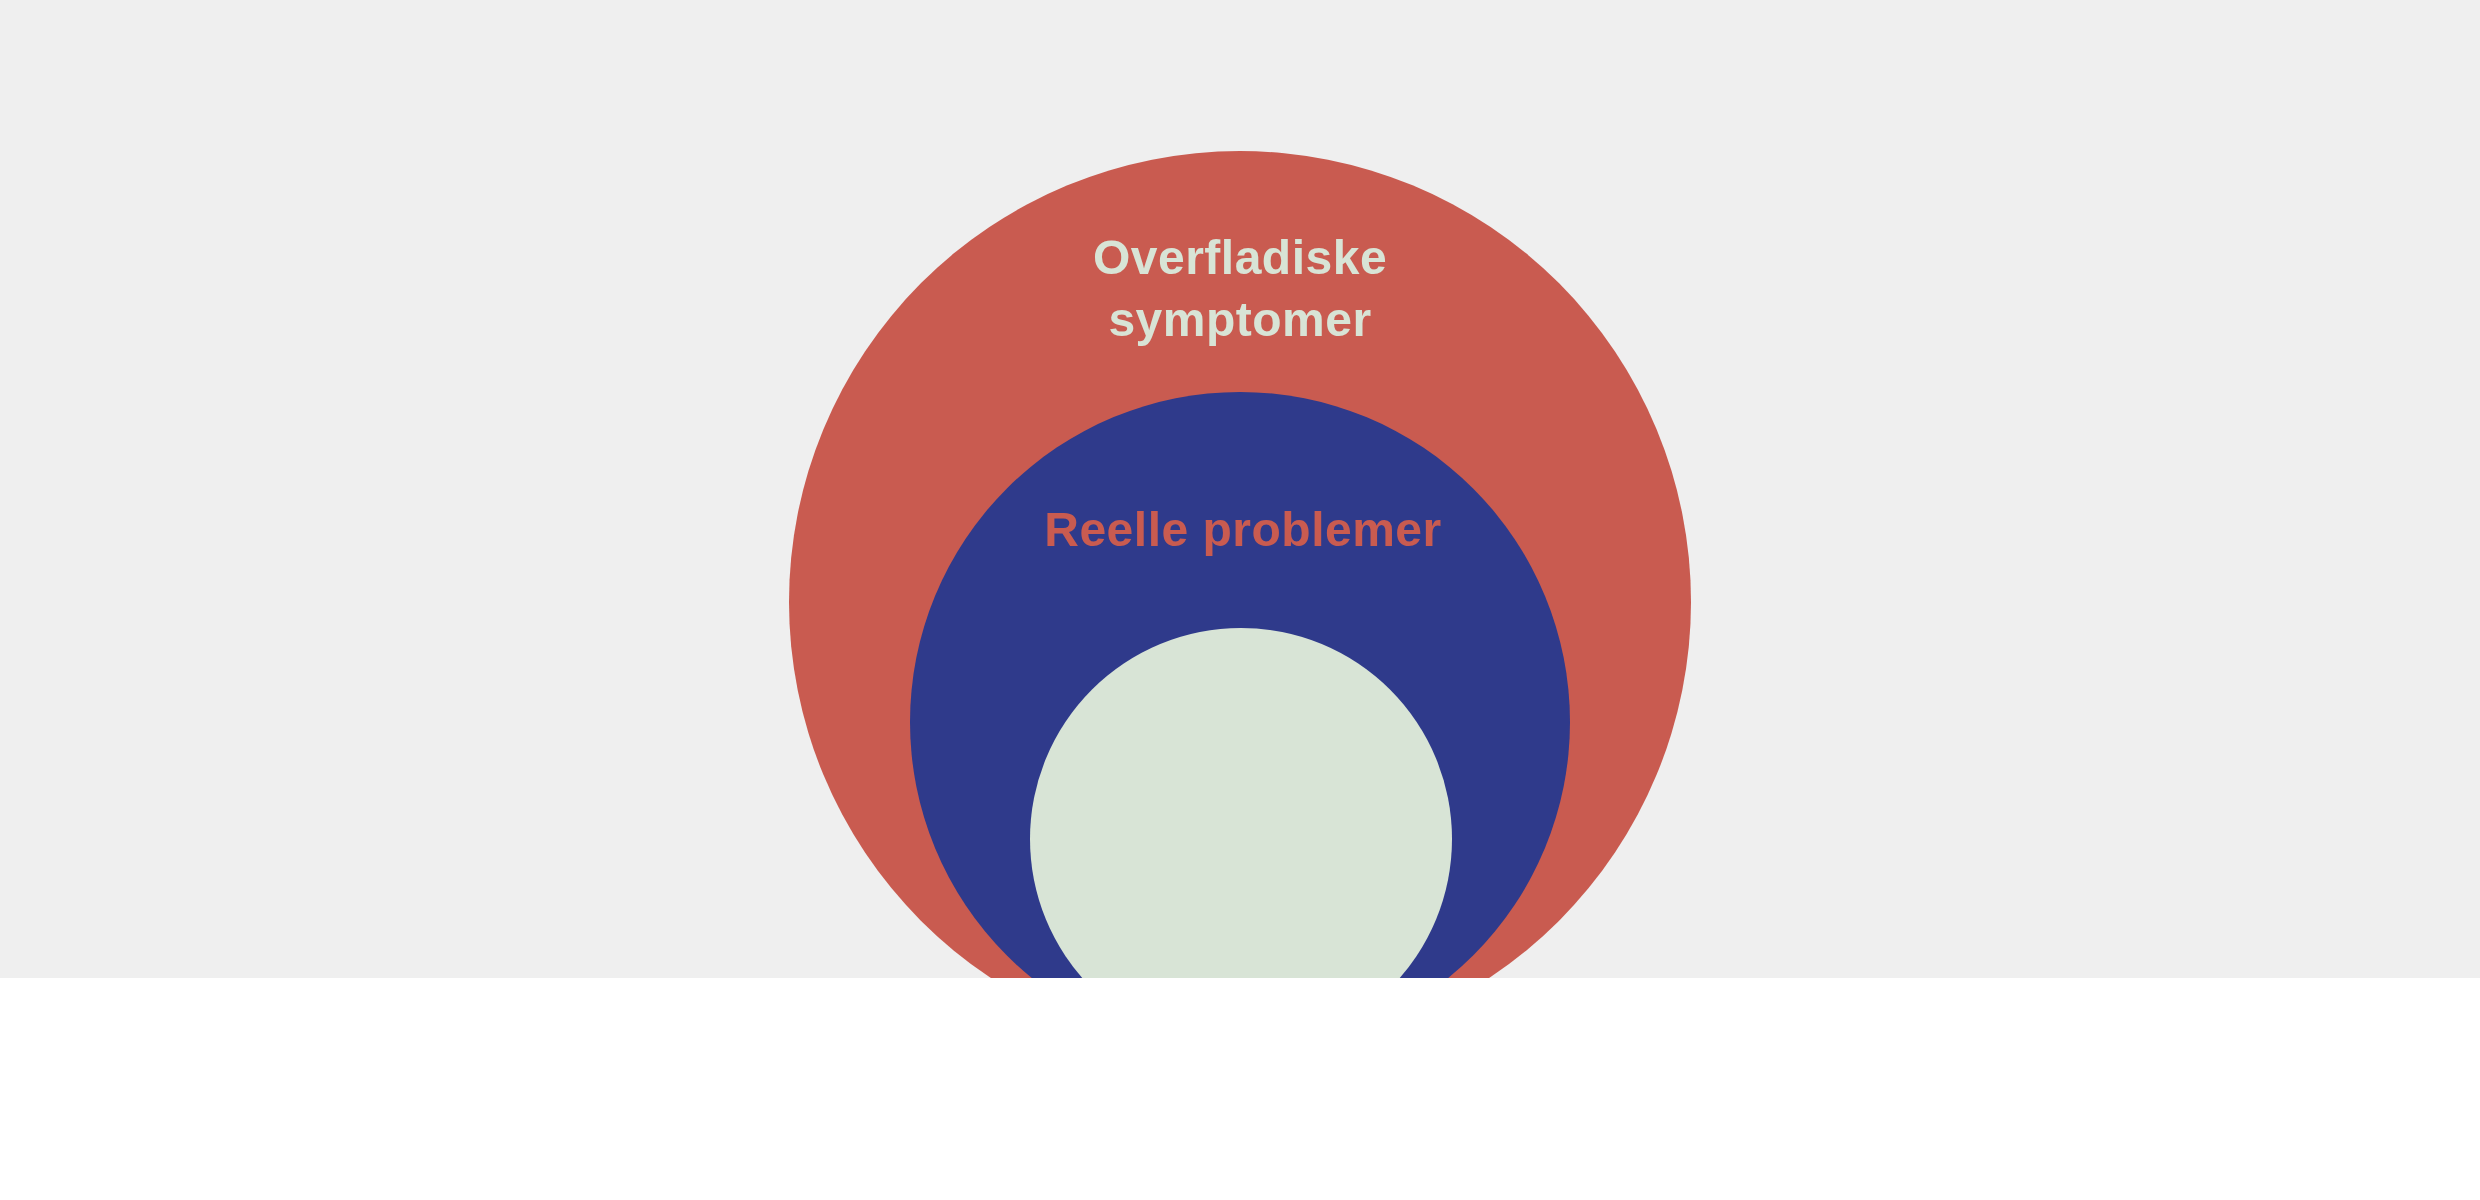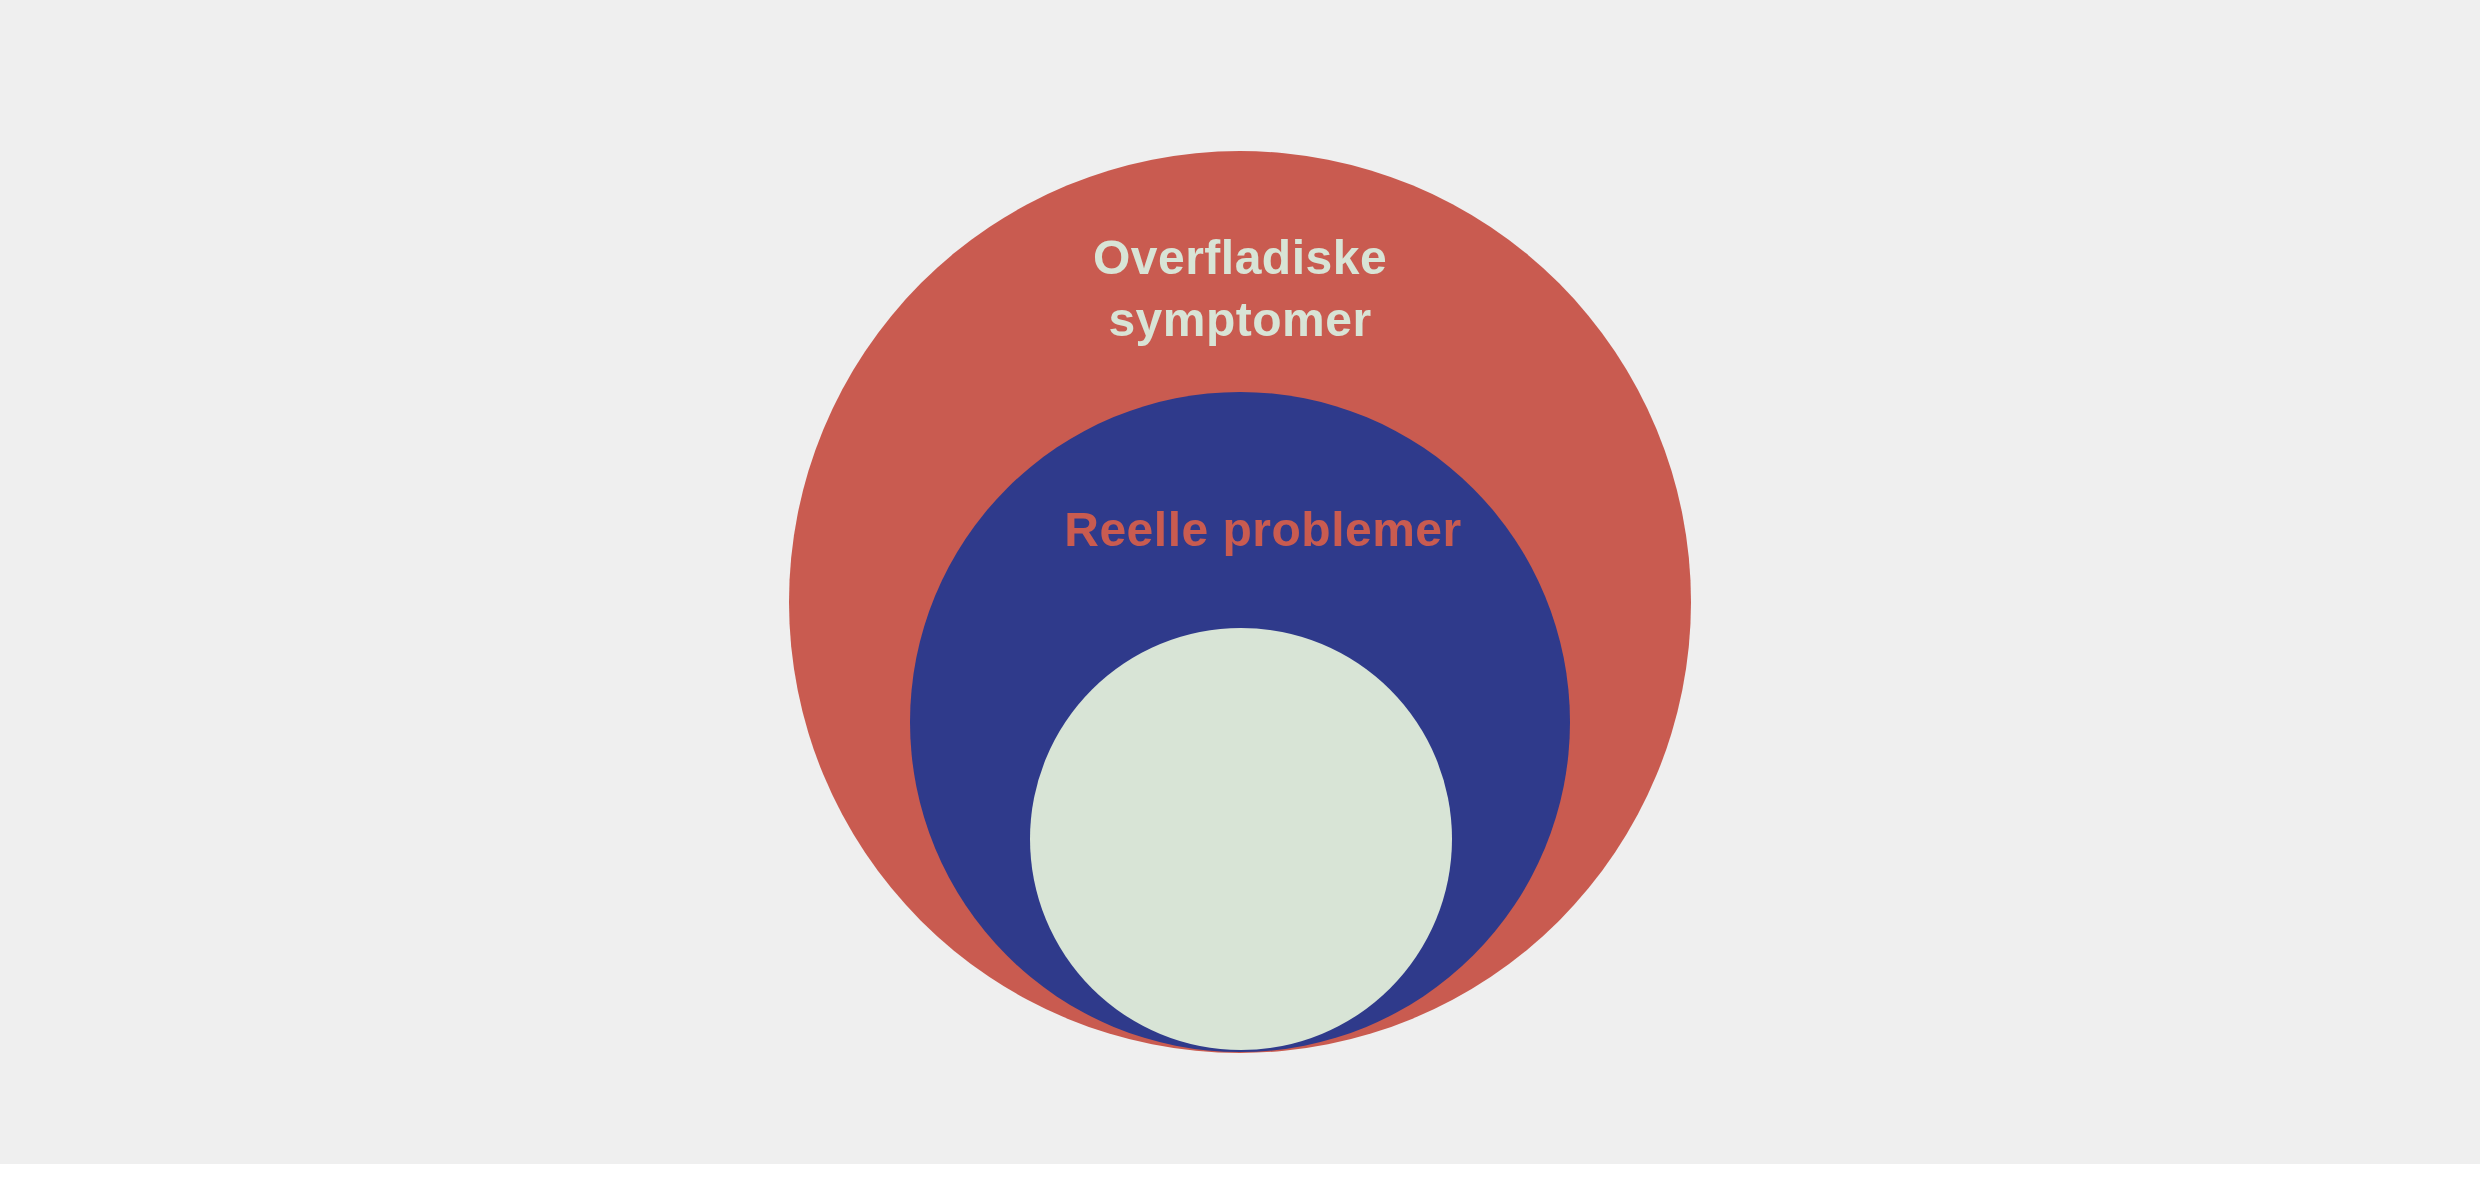--- a/index.html
+++ b/index.html
@@ -8,21 +8,21 @@
   }
   body {
     width: 2480px;
     height: 1200px;
     overflow: hidden;
     font-family: "Liberation Sans", sans-serif;
   }
   .canvas {
     position: relative;
     width: 2480px;
-    height: 1164px;
+    height: 978px;
     background: var(--bg, #efefef);
     overflow: hidden;
   }
   .circle {
     position: absolute;
     border-radius: 50%;
   }
   .circle-outer {
     left: 789px;
     top: 151px;
@@ -52,21 +52,20 @@
   }
   .label-outer {
     left: 1240px;
     top: 289px;
     width: 360px;          
   }
   .label-middle {
     left: 1243px;
     top: 530px;
     white-space: nowrap;
-    margin-left: 20px;
   }
   .label-inner {
     left: 1241px;
     top: 841px;
     white-space: nowrap;
   }
 </style>
 </head>
 <body>
 

